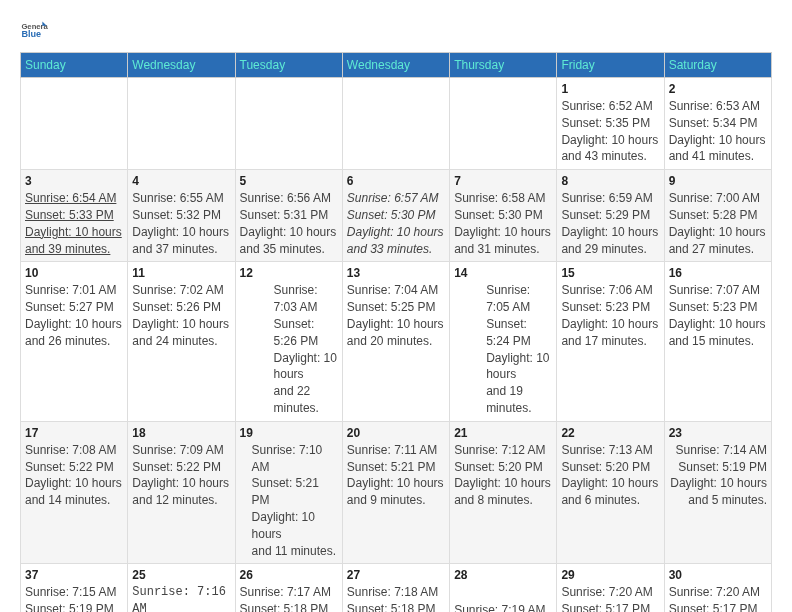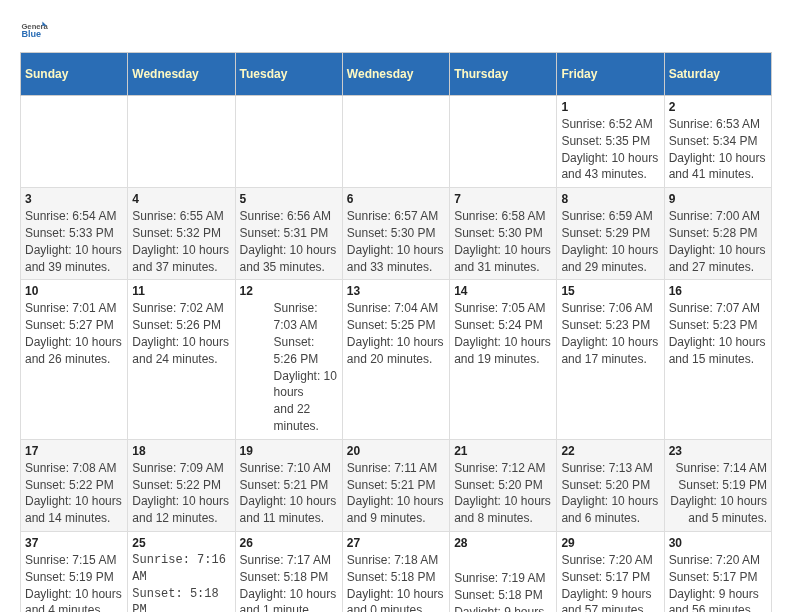--- a/index.html
+++ b/index.html
@@ -37,24 +37,24 @@
       font-size: 15px;
       color: #444;
     }
     .calendar {
       width: 100%;
       border-collapse: collapse;
       table-layout: fixed;
     }
     .calendar th {
       background: #2a6db5;
-      color: #fef9c3;
+      color: #5eead4;
       font-size: 12px;
-      font-weight: bold;
-      padding: 14px 4px;
+      font-weight: normal;
+      padding: 5px 4px;
       text-align: left;
       border: 1px solid #ccc;
     }
     .calendar td {
       vertical-align: top;
       border: 1px solid #ddd;
       padding: 4px 4px;
       font-size: 10px;
       color: #333;
       height: 82px;
@@ -126,42 +126,42 @@
           <span class="day-number">2</span>
           <div class="day-info" style="white-space: pre-line;">Sunrise: 6:53 AM
 Sunset: 5:34 PM
 Daylight: 10 hours
 and 41 minutes.</div>
         </td>
       </tr>
       <tr>
         <td>
           <span class="day-number">3</span>
-          <div class="day-info" style="white-space: pre-line;">Sunrise: 6:54 AM
+          <div class="day-info" style="white-space: pre-line; text-decoration: underline;">Sunrise: 6:54 AM
 Sunset: 5:33 PM
 Daylight: 10 hours
 and 39 minutes.</div>
         </td>
         <td>
           <span class="day-number">4</span>
           <div class="day-info" style="white-space: pre-line;">Sunrise: 6:55 AM
 Sunset: 5:32 PM
 Daylight: 10 hours
 and 37 minutes.</div>
         </td>
         <td>
           <span class="day-number">5</span>
           <div class="day-info" style="white-space: pre-line;">Sunrise: 6:56 AM
 Sunset: 5:31 PM
 Daylight: 10 hours
 and 35 minutes.</div>
         </td>
         <td>
           <span class="day-number">6</span>
-          <div class="day-info" style="white-space: pre-line;">Sunrise: 6:57 AM
+          <div class="day-info" style="white-space: pre-line; font-style: italic;">Sunrise: 6:57 AM
 Sunset: 5:30 PM
 Daylight: 10 hours
 and 33 minutes.</div>
         </td>
         <td>
           <span class="day-number">7</span>
           <div class="day-info" style="white-space: pre-line;">Sunrise: 6:58 AM
 Sunset: 5:30 PM
 Daylight: 10 hours
 and 31 minutes.</div>
@@ -205,21 +205,21 @@
         </td>
         <td>
           <span class="day-number">13</span>
           <div class="day-info" style="white-space: pre-line;">Sunrise: 7:04 AM
 Sunset: 5:25 PM
 Daylight: 10 hours
 and 20 minutes.</div>
         </td>
         <td>
           <span class="day-number">14</span>
-          <div class="day-info" style="white-space: pre-line;">Sunrise: 7:05 AM
+          <div class="day-info" style="white-space: pre-line; margin-left: 32px;">Sunrise: 7:05 AM
 Sunset: 5:24 PM
 Daylight: 10 hours
 and 19 minutes.</div>
         </td>
         <td>
           <span class="day-number">15</span>
           <div class="day-info" style="white-space: pre-line;">Sunrise: 7:06 AM
 Sunset: 5:23 PM
 Daylight: 10 hours
 and 17 minutes.</div>
@@ -242,21 +242,21 @@
         </td>
         <td>
           <span class="day-number">18</span>
           <div class="day-info" style="white-space: pre-line;">Sunrise: 7:09 AM
 Sunset: 5:22 PM
 Daylight: 10 hours
 and 12 minutes.</div>
         </td>
         <td>
           <span class="day-number">19</span>
-          <div class="day-info" style="white-space: pre-line;">Sunrise: 7:10 AM
+          <div class="day-info" style="white-space: pre-line; margin-left: 12px;">Sunrise: 7:10 AM
 Sunset: 5:21 PM
 Daylight: 10 hours
 and 11 minutes.</div>
         </td>
         <td>
           <span class="day-number">20</span>
           <div class="day-info" style="white-space: pre-line;">Sunrise: 7:11 AM
 Sunset: 5:21 PM
 Daylight: 10 hours
 and 9 minutes.</div>

